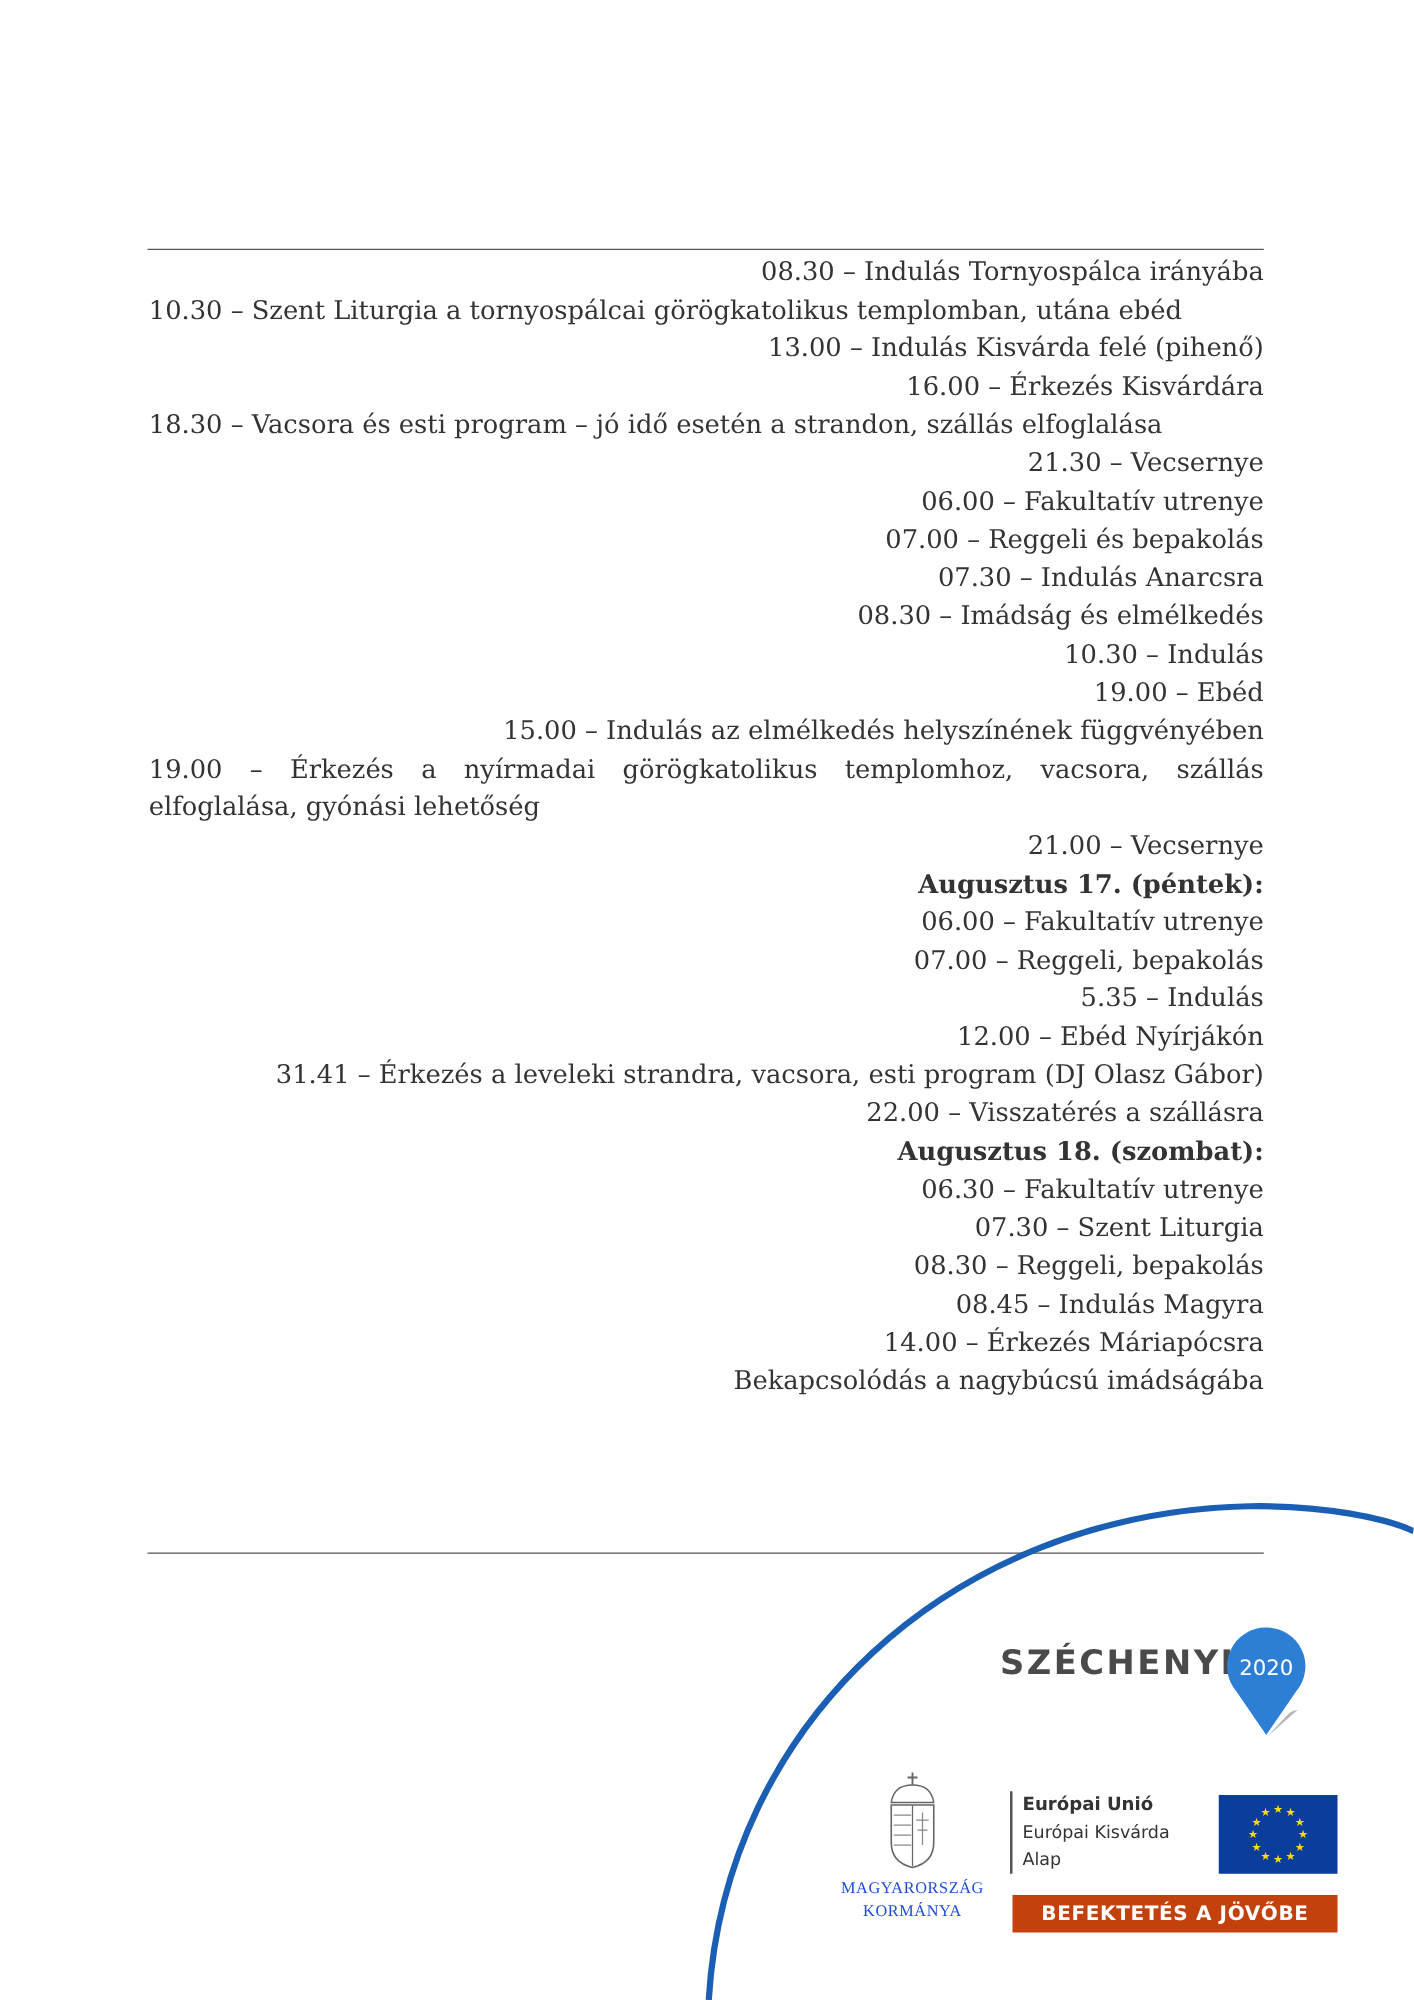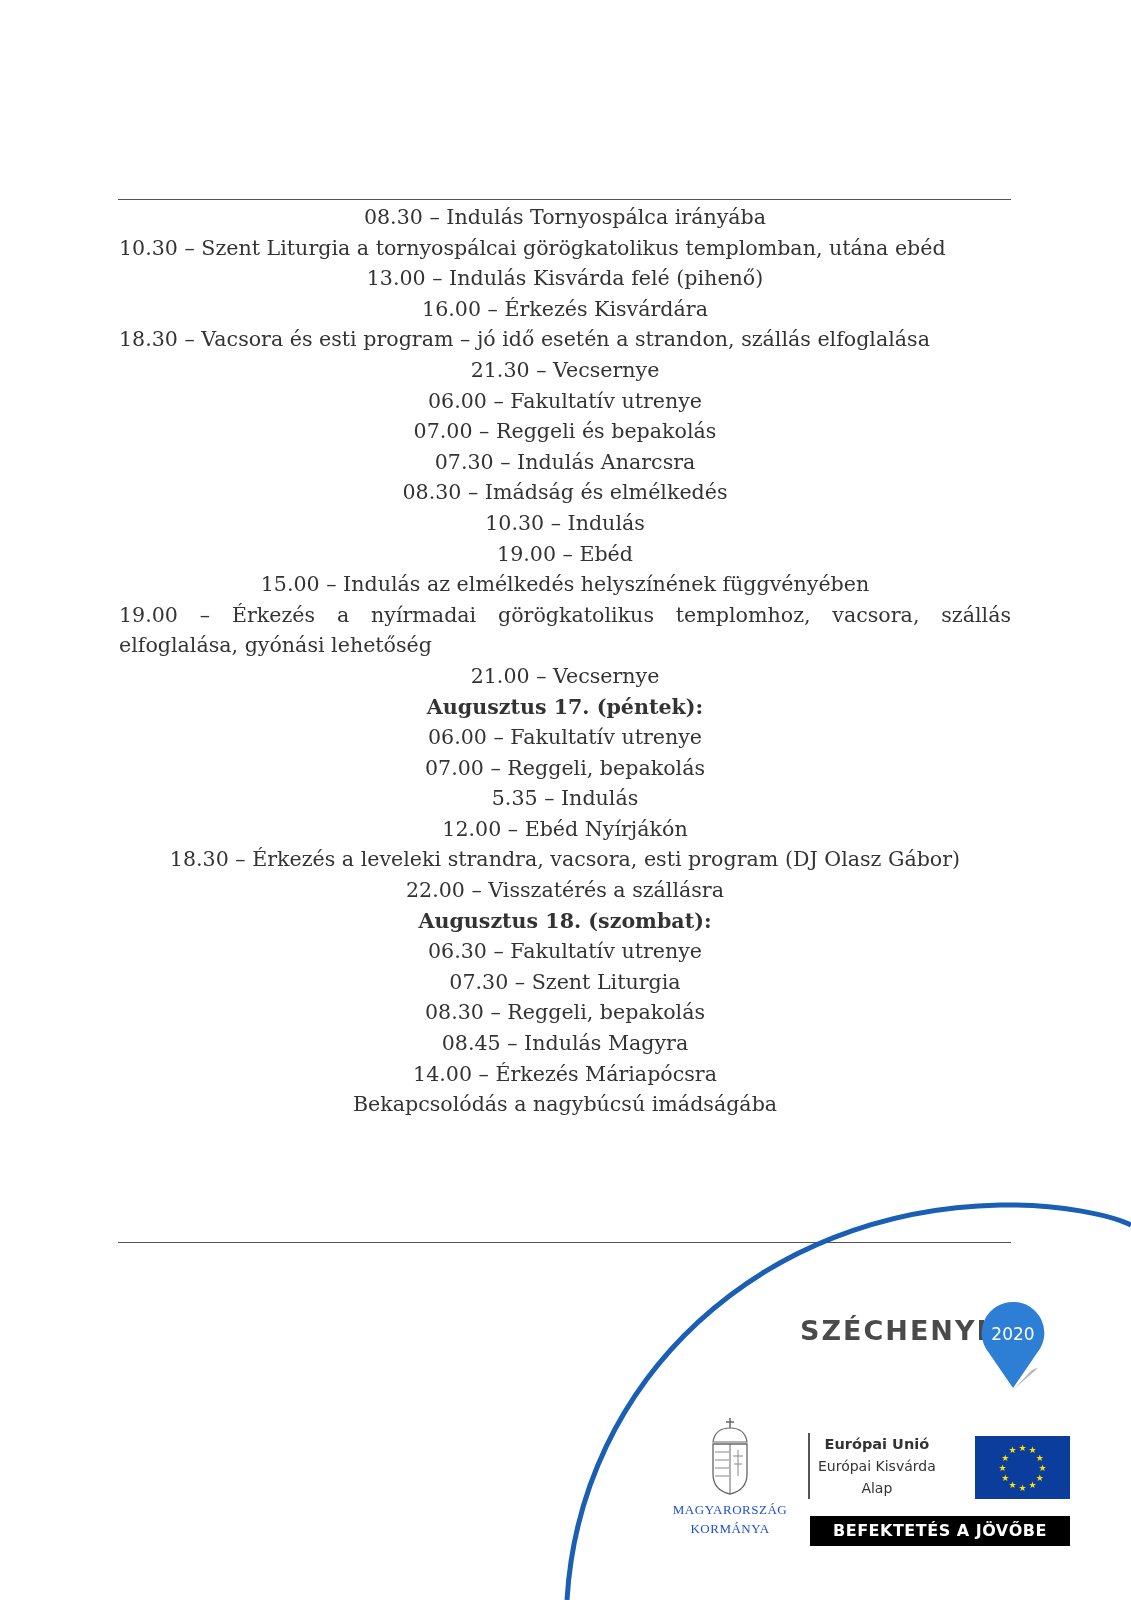--- a/index.html
+++ b/index.html
@@ -2,32 +2,32 @@
 <html><head>
 <meta charset="utf-8">
 <style>
   html, body { margin:0; padding:0; }
   body { width:1131px; height:1600px; background:#ffffff; position:relative; overflow:hidden;
          font-family:"DejaVu Serif", serif; color:#333333; }
   .rule { position:absolute; left:118px; width:893px; height:0; border-top:1.5px solid #555; }
   #rule-top { top:199px; }
   #rule-bottom { top:1242px; }
   #schedule { position:absolute; left:119px; top:202px; width:892px; font-size:20.6px; line-height:30.6px; }
-  .line { display:block; text-align:center; white-space:nowrap; }
+  .line { display:block; text-align:right; white-space:nowrap; }
   .line.wrap { white-space:normal; text-align:justify; text-align-last:left; }
   .line.head { font-weight:bold; }
   .arc { position:absolute; left:0; top:0; }
   .szech { position:absolute; left:800px; top:1315px; font-family:"DejaVu Sans", sans-serif; font-weight:bold; font-size:27px; letter-spacing:2px; color:#4a4a4a; }
   .pin { position:absolute; left:978px; top:1300px; }
   .gov { position:absolute; left:650px; top:1416px; width:160px; text-align:center; }
   .gov-text { font-family:Liberation Serif, serif; font-size:13px; color:#1d4ed8; line-height:19px; letter-spacing:0.5px; }
-  .eu-block { position:absolute; left:808px; top:1433px; border-left:2px solid #555; padding-left:8px; font-family:"DejaVu Sans", sans-serif; color:#333; font-size:14px; line-height:22px;text-align:center; }
+  .eu-block { position:absolute; left:808px; top:1433px; border-left:2px solid #555; padding-left:8px; font-family:"DejaVu Sans", sans-serif; color:#333; font-size:14px; line-height:22px; }
   .eu-block .b { font-weight:bold; font-size:14.5px; }
   .eu-flag { position:absolute; left:975px; top:1436px; width:95px; height:63px; background:#0a3d9c; }
-  .invest { position:absolute; left:810px; top:1516px; width:260px; height:30px; background:#000000; color:#fff; font-family:"DejaVu Sans", sans-serif; font-weight:bold; font-size:16px; line-height:30px; text-align:center; letter-spacing:0.5px; }
+  .invest { position:absolute; left:810px; top:1516px; width:260px; height:30px; background:#c2410c; color:#fff; font-family:"DejaVu Sans", sans-serif; font-weight:bold; font-size:16px; line-height:30px; text-align:center; letter-spacing:0.5px; }
 </style>
 </head>
 <body>
 
 <div class="rule" id="rule-top"></div>
 <div id="schedule">
     <span class="line">08.30 – Indulás Tornyospálca irányába</span>
     <span class="line wrap">10.30 – Szent Liturgia a tornyospálcai görögkatolikus templomban, utána ebéd</span>
     <span class="line">13.00 – Indulás Kisvárda felé (pihenő)</span>
     <span class="line">16.00 – Érkezés Kisvárdára</span>
@@ -40,21 +40,21 @@
     <span class="line">10.30 – Indulás</span>
     <span class="line">19.00 – Ebéd</span>
     <span class="line">15.00 – Indulás az elmélkedés helyszínének függvényében</span>
     <span class="line wrap">19.00 – Érkezés a nyírmadai görögkatolikus templomhoz, vacsora, szállás elfoglalása, gyónási lehetőség</span>
     <span class="line">21.00 – Vecsernye</span>
     <span class="line head">Augusztus 17. (péntek):</span>
     <span class="line">06.00 – Fakultatív utrenye</span>
     <span class="line">07.00 – Reggeli, bepakolás</span>
     <span class="line">5.35 – Indulás</span>
     <span class="line">12.00 – Ebéd Nyírjákón</span>
-    <span class="line">18.30 – Érkezés a leveleki strandra, vacsora, esti program  (DJ Olasz Gábor)</span>
+    <span class="line">31.41 – Érkezés a leveleki strandra, vacsora, esti program  (DJ Olasz Gábor)</span>
     <span class="line">22.00 – Visszatérés a szállásra</span>
     <span class="line head">Augusztus 18. (szombat):</span>
     <span class="line">06.30 – Fakultatív utrenye</span>
     <span class="line">07.30 – Szent Liturgia</span>
     <span class="line">08.30 – Reggeli, bepakolás</span>
     <span class="line">08.45 – Indulás Magyra</span>
     <span class="line">14.00 – Érkezés Máriapócsra</span>
     <span class="line">Bekapcsolódás a nagybúcsú imádságába</span>
   </div>
 <div class="rule" id="rule-bottom"></div>

